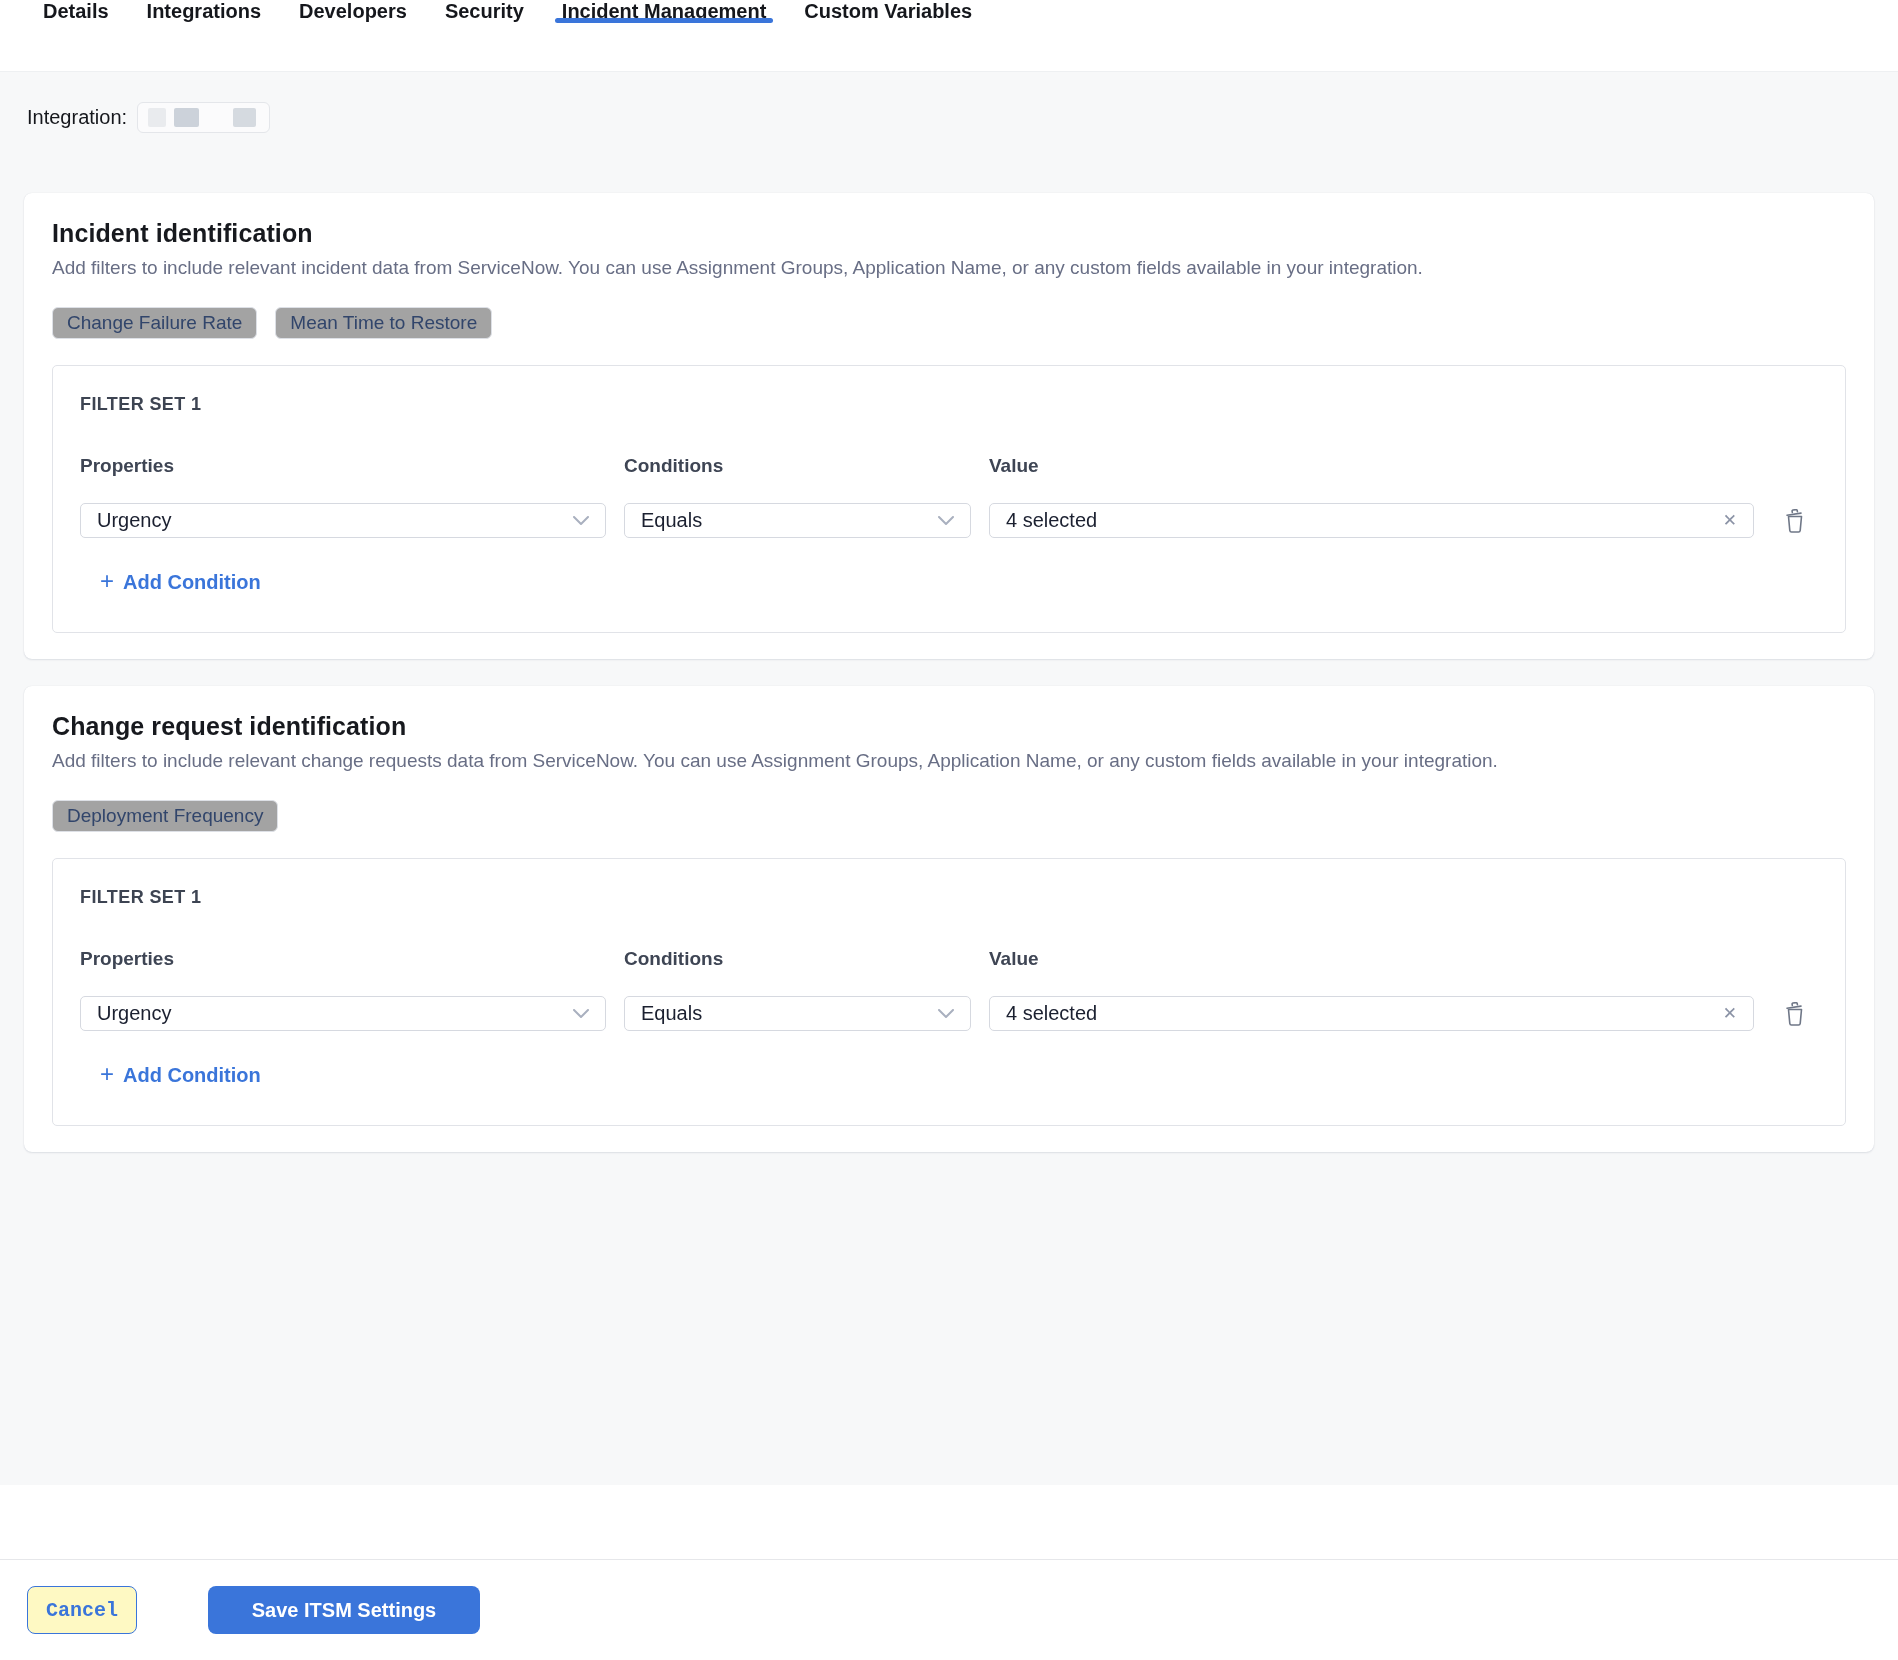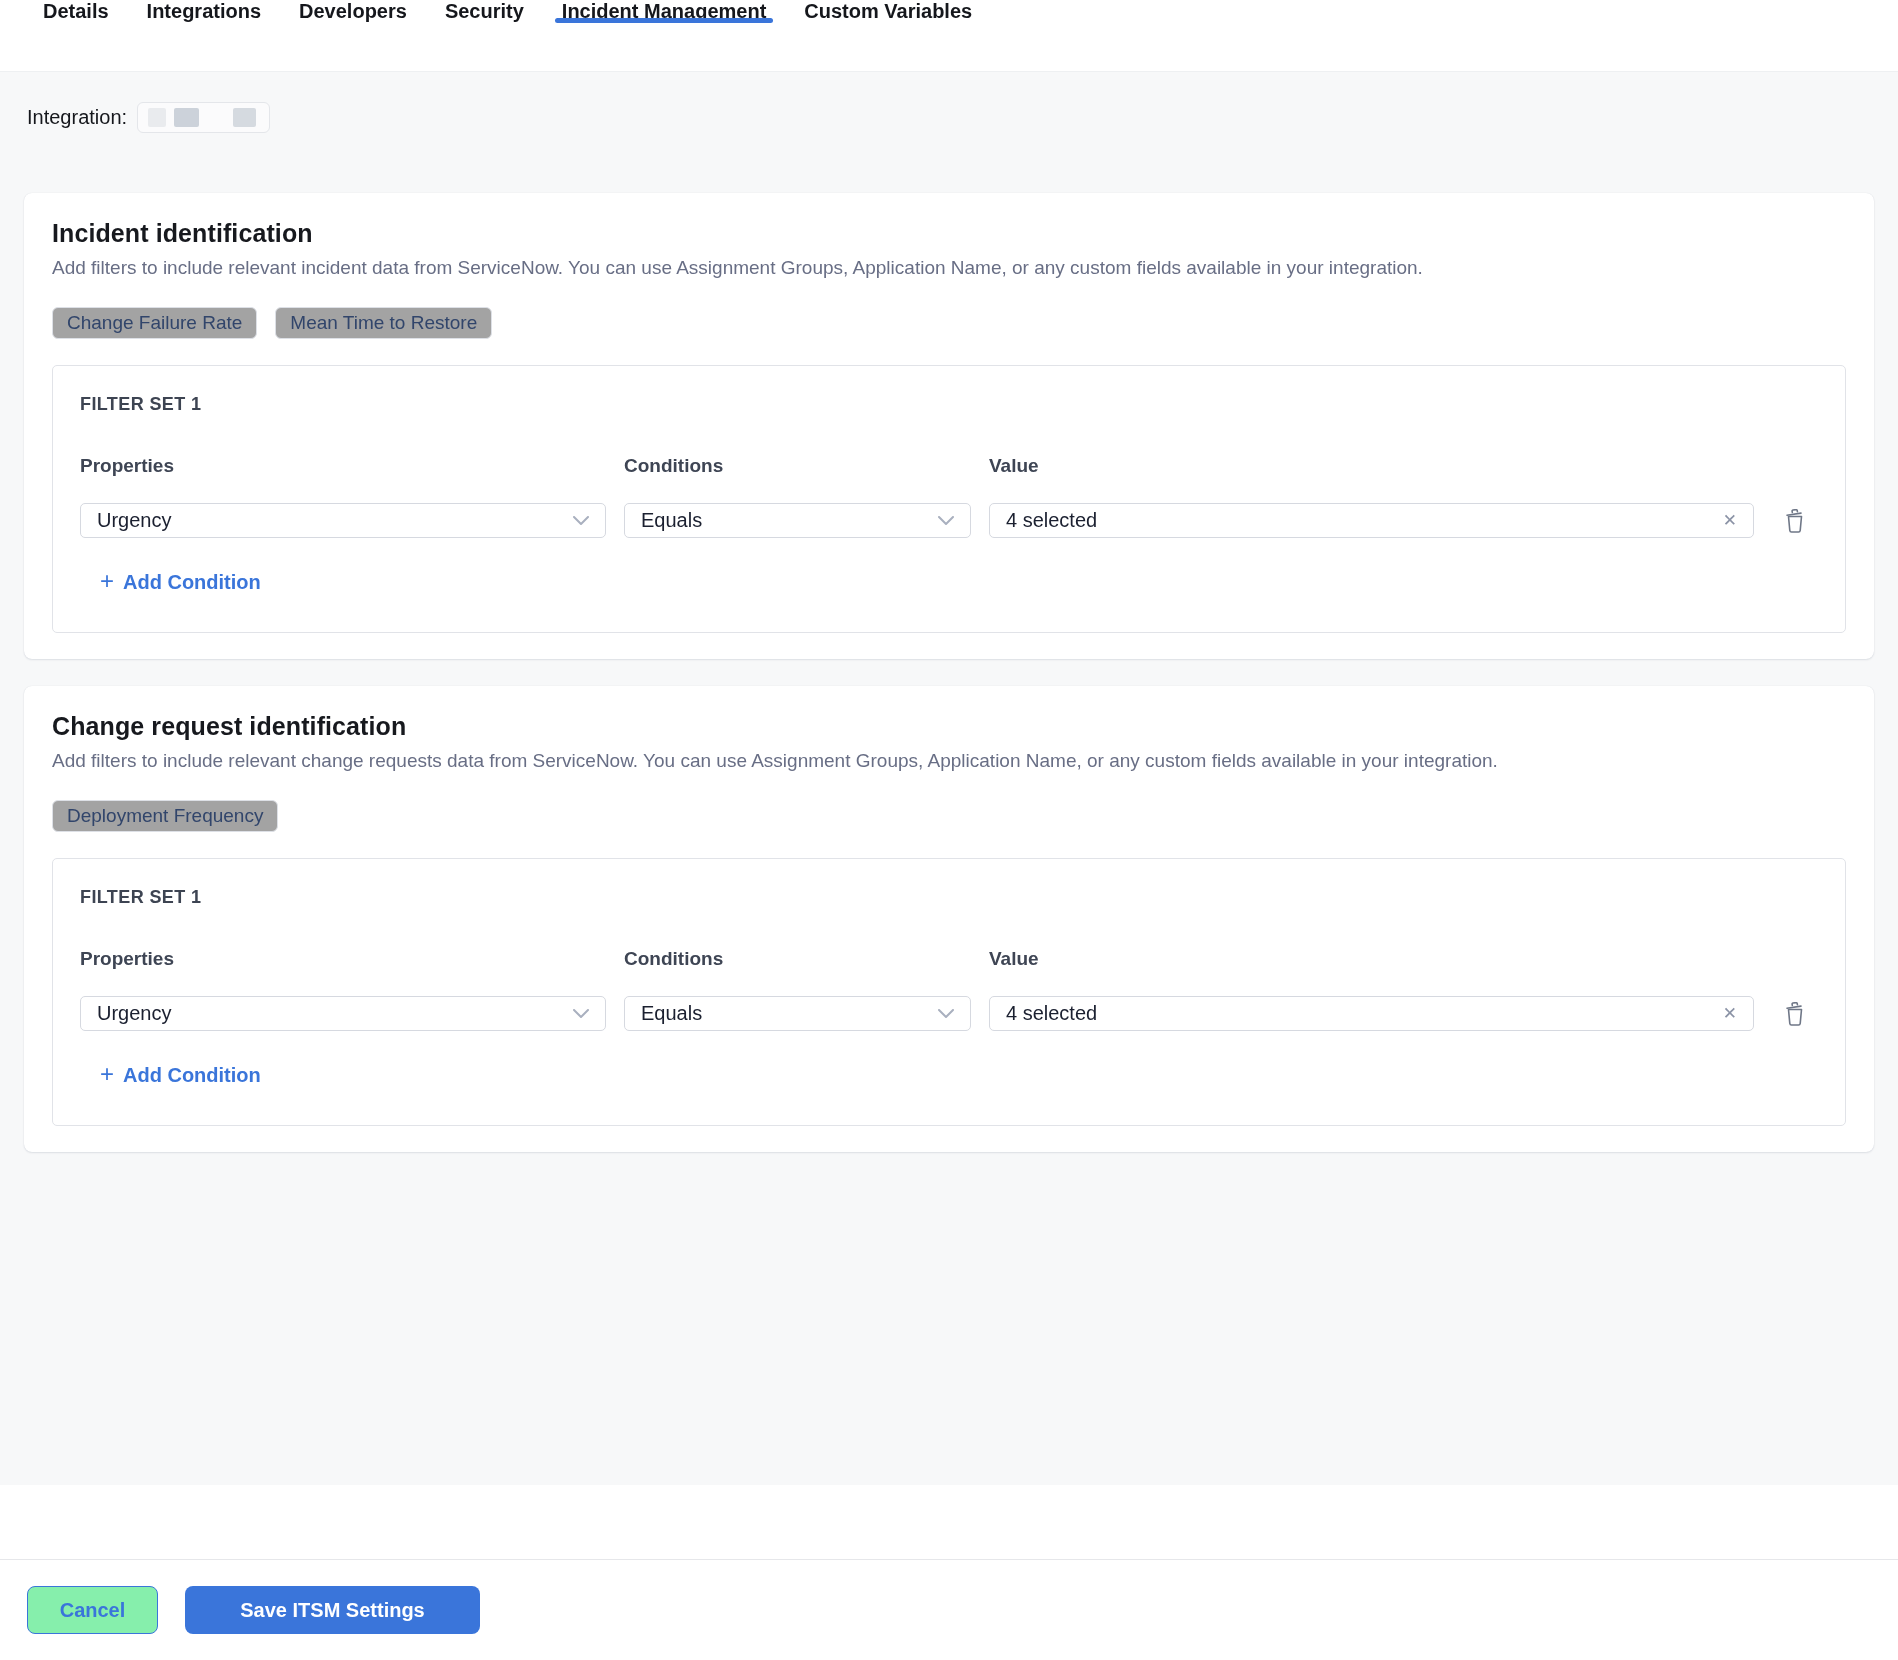--- a/index.html
+++ b/index.html
@@ -174,30 +174,32 @@
     border-radius:8px;
     font-family:"Liberation Sans", sans-serif;
     font-size:20px;
     font-weight:700;
     display:inline-flex;
     align-items:center;
     justify-content:center;
     cursor:pointer;
   }
   .btn.cancel {
-    width:131px;
-    background:#86efac;
+    width:110px;
+    background:#fef9c3;
     border:1px solid var(--accent);
     color:var(--accent);
+    font-family:Liberation Mono, monospace;
   }
   .btn.save {
-    width:295px;
+    width:272px;
     background:var(--accent);
     border:none;
     color:#ffffff;
+    margin-left:44px;
   }
 </style>
 </head>
 <body>
 
 <header class="tabbar">
   <div class="tab">Details</div>
   <div class="tab">Integrations</div>
   <div class="tab">Developers</div>
   <div class="tab">Security</div>

